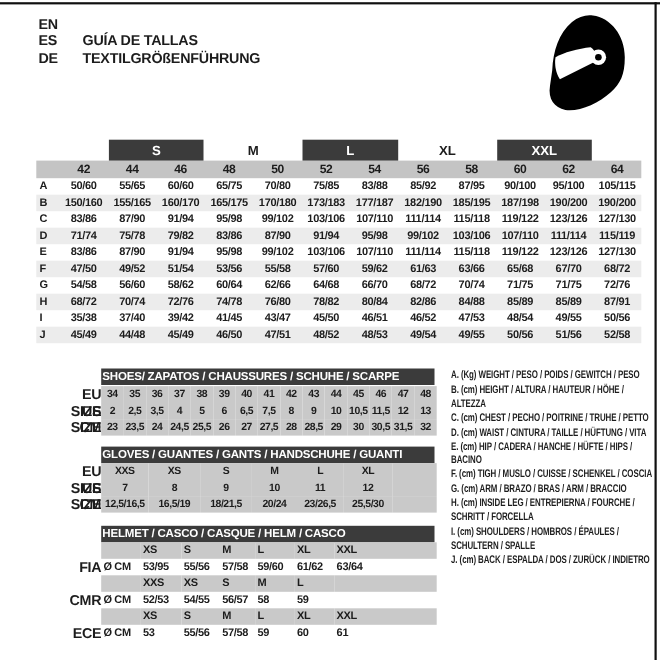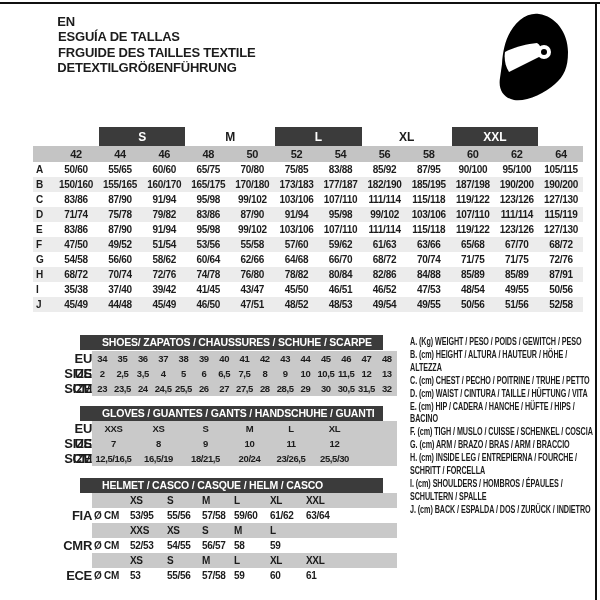--- a/index.html
+++ b/index.html
@@ -5,41 +5,41 @@
   html,body{margin:0;padding:0;background:#fff;}
   .page{position:relative;width:600px;height:600px;background:#fff;overflow:hidden;
         font-family:"Liberation Sans",sans-serif;color:#1c1c1c;}
   .topline{position:absolute;left:0;top:2px;width:600px;height:2px;background:#101010;}
   .rightline{position:absolute;left:595px;top:2px;width:2px;height:598px;background:#101010;}
 
   
   .langs{position:absolute;left:35px;top:14px;font-weight:bold;font-size:13px;
          line-height:15.4px;letter-spacing:-0.2px;}
   .lang{display:flex;}
-  .lang .code{width:40px;text-align:right;}
+  .lang .code{width:40px;}
 
   .helmet-wrap{position:absolute;left:492px;top:12px;width:78px;height:92px;}
 
   
   .mtable{position:absolute;left:33px;top:127px;width:550px;}
   .mrow{display:grid;grid-template-columns:21px repeat(12,1fr);height:15px;
         font-size:10px;font-weight:bold;letter-spacing:-0.3px;}
   .mrow.bands{height:19px;font-size:12px;letter-spacing:0;}
   .band{display:flex;align-items:center;justify-content:center;}
   .band.dark{background:#3b3b3b;color:#fff;margin:0 1px;}
   .mrow.mhead{height:16px;background:#c4c4c4;font-size:11px;}
   .mhead .hcell{text-align:center;line-height:16px;}
   .mdata{line-height:15px;}
   .mdata .val{text-align:center;}
   .mdata .rlabel{padding-left:3px;}
   .mdata.stripe{background:#ececec;}
 
   
-  .secbar{position:absolute;left:80px;width:303px;height:15px;background:#3b3b3b;color:#fff;
-          font-size:10.5px;font-weight:bold;line-height:15px;padding-left:22px;
+  .secbar{position:absolute;left:92px;width:303px;height:15px;background:#3b3b3b;color:#fff;
+          font-size:10.5px;font-weight:bold;line-height:15px;padding-left:1px;
           box-sizing:border-box;letter-spacing:-0.2px;white-space:nowrap;}
 
   .section{position:absolute;left:33px;width:364px;}
   .srow{display:grid;height:15px;font-weight:bold;line-height:15px;}
   .srow .slabel{padding-left:12px;font-size:13px;letter-spacing:-0.3px;text-align:right;}
   .shoes-row{grid-template-columns:59px repeat(15,1fr);}
   .gloves-row{grid-template-columns:59px 43px 47px 47px 41px 42px 45px 1fr;}
   .helmet-row{grid-template-columns:59px 36px 37px 35px 32px 36px 36px 1fr;}
   .sval{text-align:center;font-size:9.5px;letter-spacing:-0.4px;}
   .lval{text-align:left;font-size:10px;letter-spacing:-0.3px;padding-left:2px;}
@@ -58,24 +58,20 @@
   <div class="topline"></div>
   <div class="rightline"></div>
 
   <div class="langs">
     <div class="lang">
         <span class="code">EN</span>
       </div>
     <div class="lang">
         <span class="code">ES</span>
         <span>GUÍA DE TALLAS</span>
-      </div>
-    <div class="lang">
-        <span class="code">FR</span>
-        <span>GUIDE DES TAILLES TEXTILE</span>
       </div>
     <div class="lang">
         <span class="code">DE</span>
         <span>TEXTILGRÖßENFÜHRUNG</span>
       </div>
   </div>
 
   <div class="helmet-wrap">
     <svg width="78" height="92" viewBox="0 0 78 92" xmlns="http://www.w3.org/2000/svg">
       <path fill="#000" d="M47 2 C63 4 76 20 76 40 C76 56 72 64 63 72 C52 82 34 90 22 88 C12 86 6 78 8 66 L10 52 C11 34 16 18 28 8 C34 3 41 1 47 2 Z"></path>

